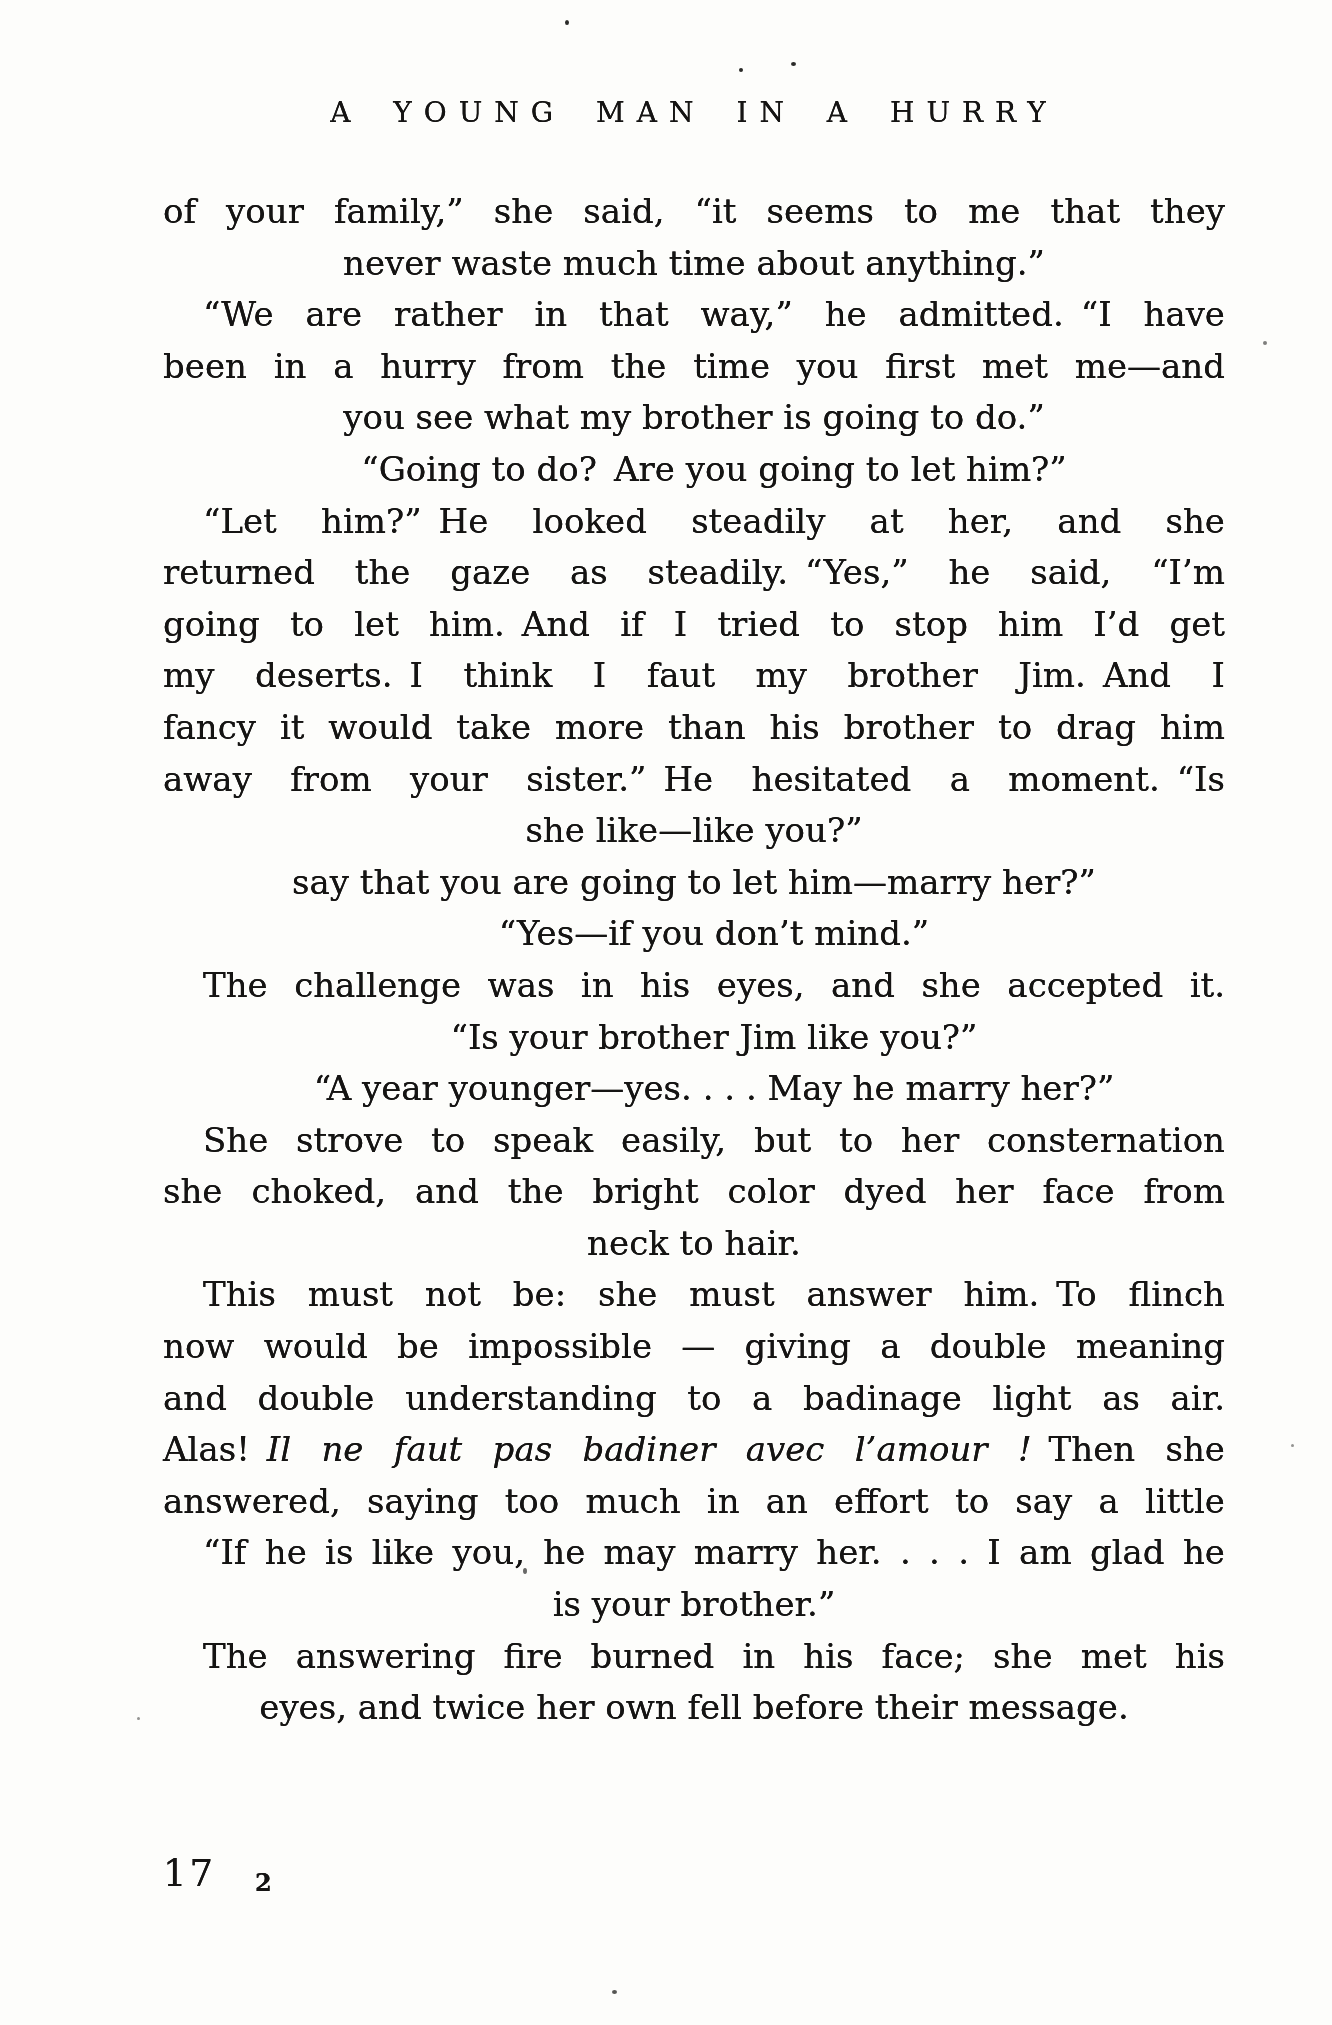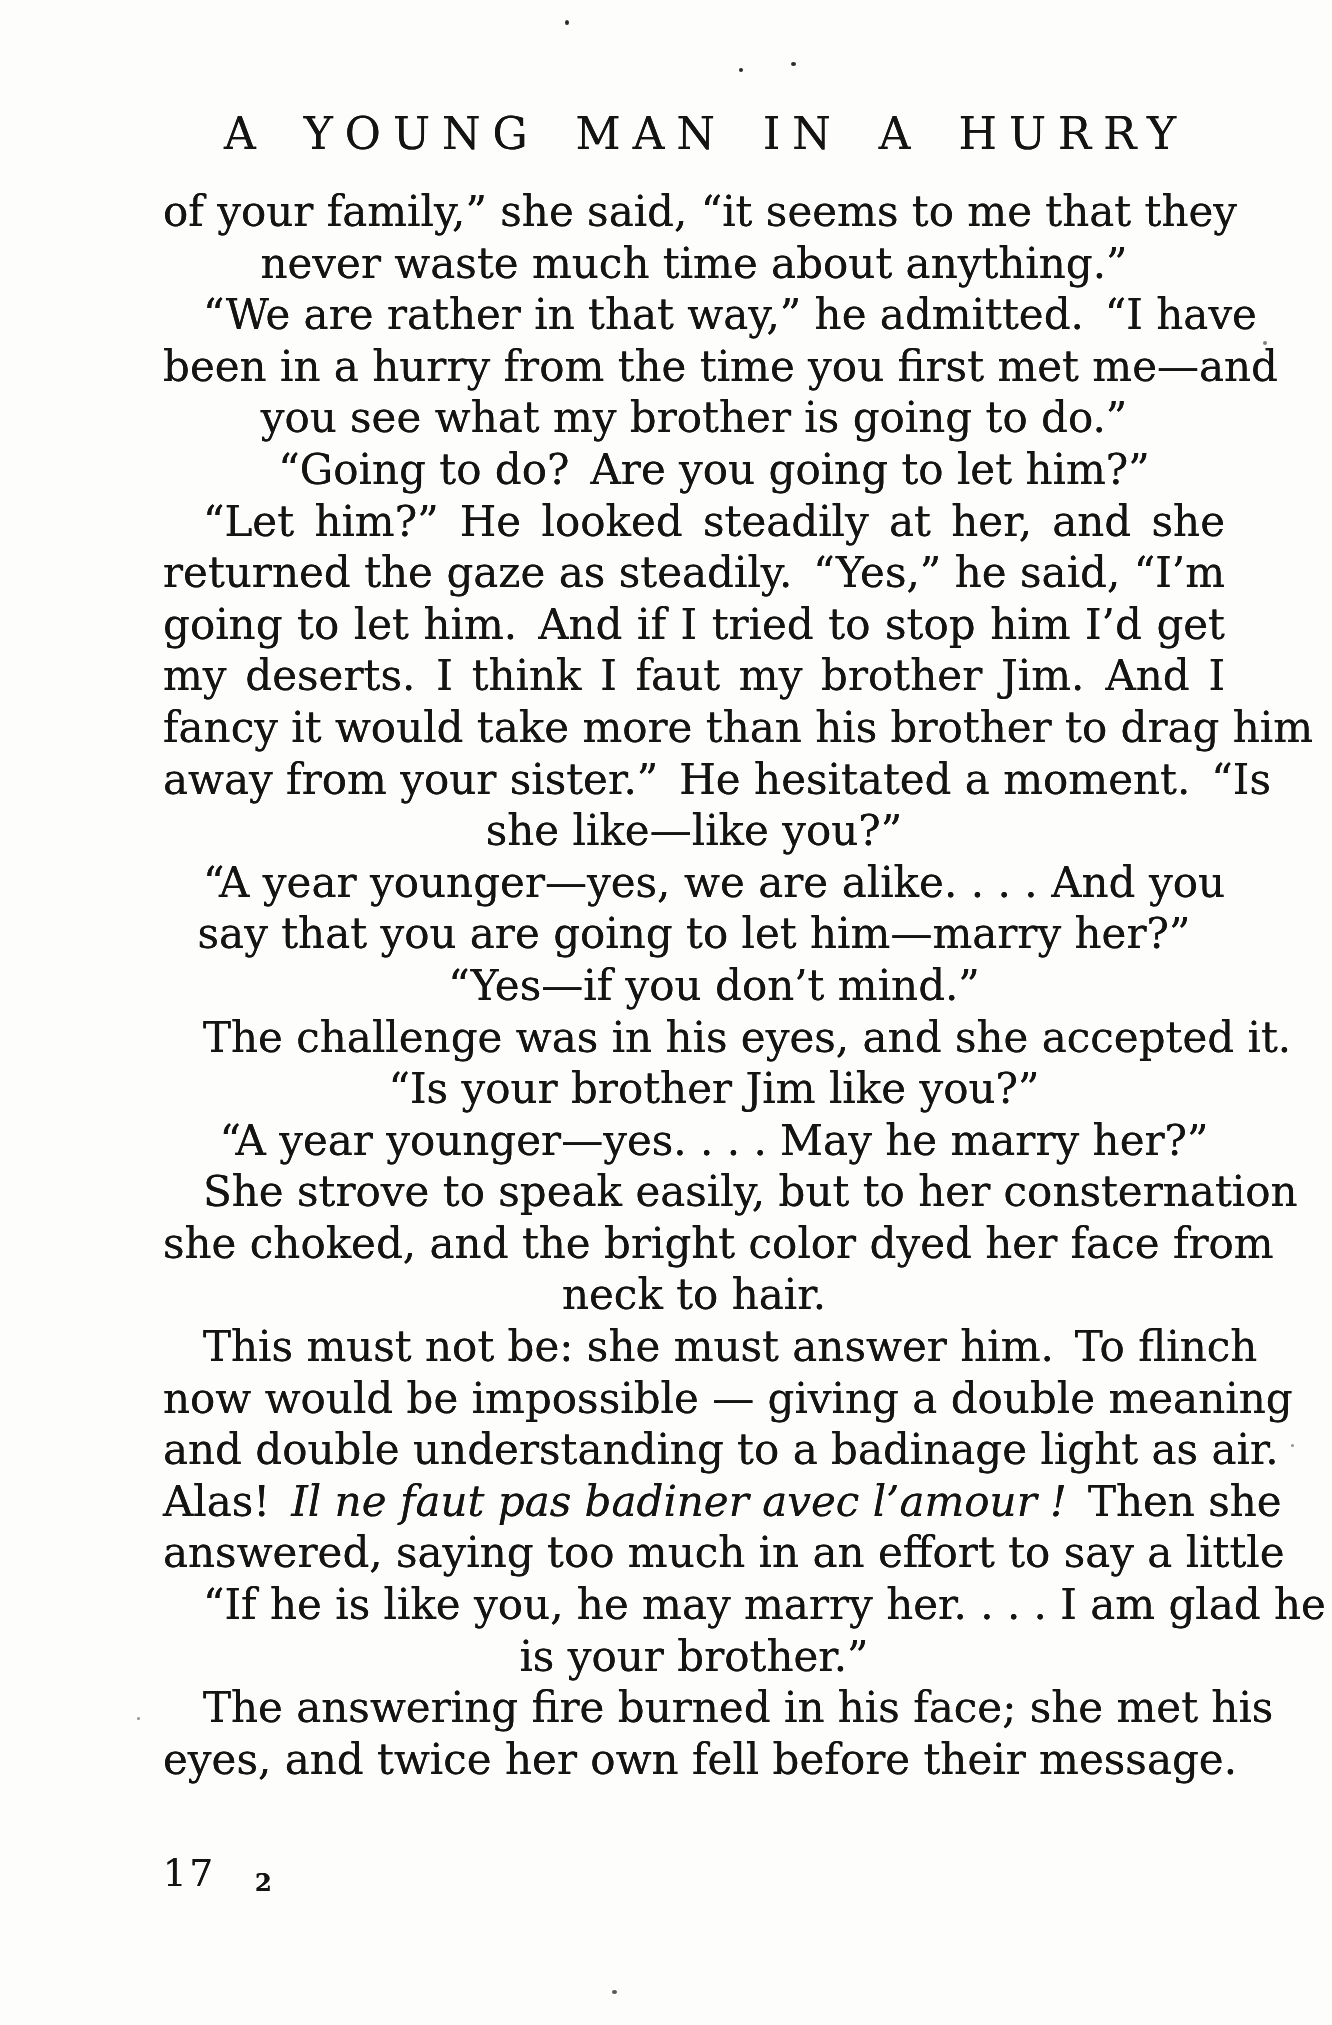--- a/index.html
+++ b/index.html
@@ -14,35 +14,35 @@
     background: #fdfdfb;
     overflow: hidden;
     font-family: "DejaVu Serif", "Liberation Serif", serif;
     color: #151413;
   }
   .title {
     position: absolute;
     left: 163px;
     top: 96px;
     width: 1062px;
-    margin: 12px;
+    margin: 0;
     text-align: center;
-    font-size: 44px;
+    font-size: 28px;
     font-weight: normal;
     letter-spacing: 12px;
     word-spacing: 10px;
     white-space: nowrap;
     text-shadow: 0 0 0.6px #151413;
   }
   .body {
     position: absolute;
     left: 163px;
     top: 186px;
     width: 1062px;
-    font-size: 42px;
+    font-size: 34px;
     line-height: 51.6px;
     text-shadow: 0 0 0.5px #151413;
   }
   .line {
     white-space: nowrap;
     text-align: center;
   }
   .line.j {
     text-align: justify;
     text-align-last: justify;
@@ -96,21 +96,20 @@
       <div class="line j"><span>been in a hurry from the time you first met me—and</span></div>
       <div class="line"><span>you see what my brother is going to do.”</span></div>
       <div class="line ind"><span>“Going to do? Are you going to let him?”</span></div>
       <div class="line ind j"><span>“Let him?” He looked steadily at her, and she</span></div>
       <div class="line j"><span>returned the gaze as steadily. “Yes,” he said, “I’m</span></div>
       <div class="line j"><span>going to let him. And if I tried to stop him I’d get</span></div>
       <div class="line j"><span>my deserts. I think I faut my brother Jim. And I</span></div>
       <div class="line j"><span>fancy it would take more than his brother to drag him</span></div>
       <div class="line j"><span>away from your sister.” He hesitated a moment. “Is</span></div>
       <div class="line"><span>she like—like you?”</span></div>
-      <div class="line ind j"><span>“A year younger—yes, we are alike. .&nbsp;.&nbsp;. And you</span></div>
       <div class="line"><span>say that you are going to let him—marry her?”</span></div>
       <div class="line ind"><span>“Yes—if you don’t mind.”</span></div>
       <div class="line ind j"><span>The challenge was in his eyes, and she accepted it.</span></div>
       <div class="line ind"><span>“Is your brother Jim like you?”</span></div>
       <div class="line ind"><span>“A year younger—yes. .&nbsp;.&nbsp;. May he marry her?”</span></div>
       <div class="line ind j"><span>She strove to speak easily, but to her consternation</span></div>
       <div class="line j"><span>she choked, and the bright color dyed her face from</span></div>
       <div class="line"><span>neck to hair.</span></div>
       <div class="line ind j"><span>This must not be: she must answer him. To flinch</span></div>
       <div class="line j"><span>now would be impossible — giving a double meaning</span></div>

